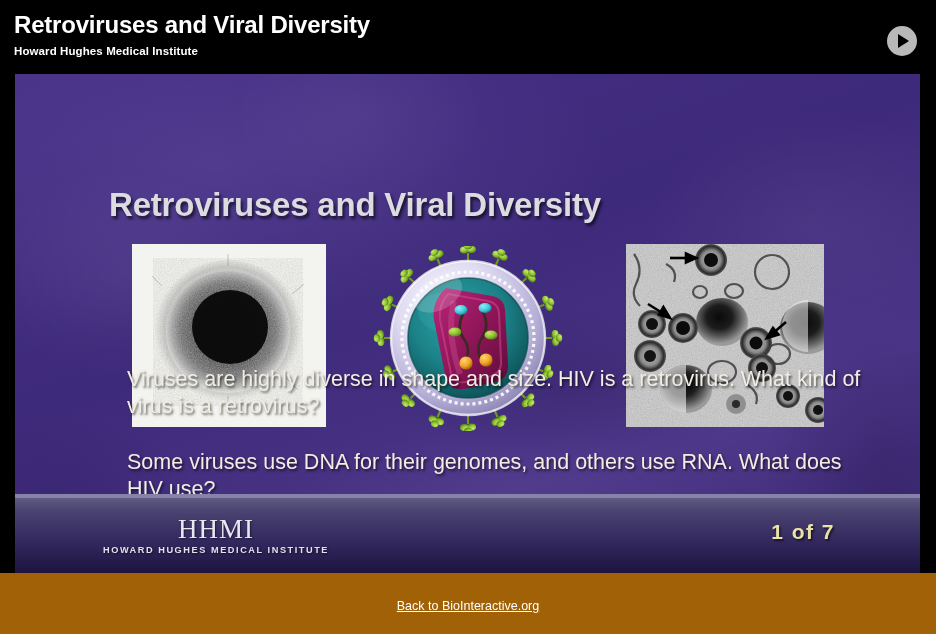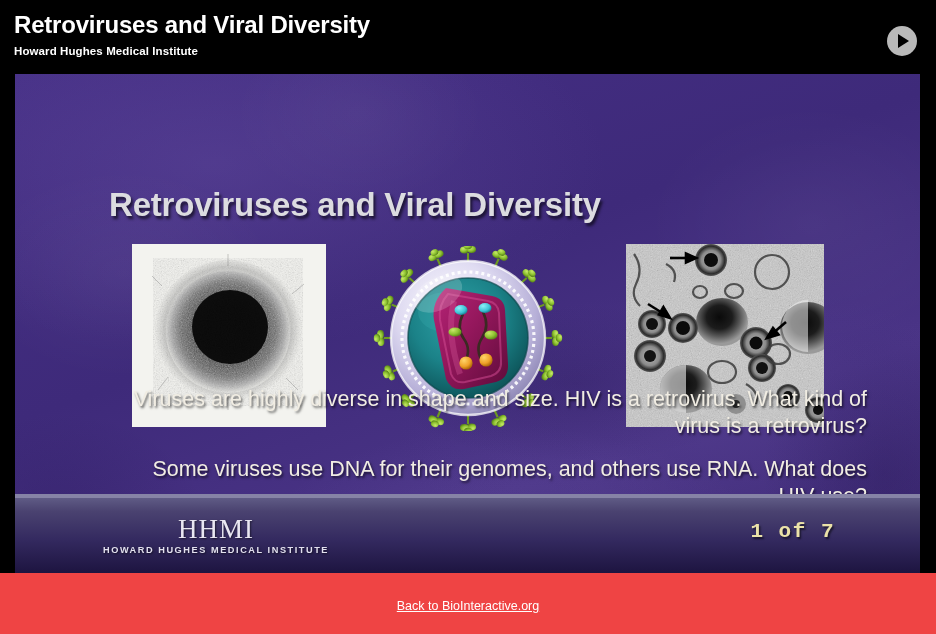--- a/index.html
+++ b/index.html
@@ -80,26 +80,25 @@
   #figure-hiv-illustration { left:353px; top:172px; width:200px; height:185px; }
 
   
   #figure-em-right {
     left:611px; top:170px; width:198px; height:183px;
     background:#c8c8c8; overflow:hidden;
   }
 
   
   #body-text {
-    position:absolute; left:112px; top:312px; width:740px;
+    position:absolute; left:112px; top:292px; width:740px;
     color:#f1ede3; font-size:21.5px; line-height:26.5px;
     text-shadow:1.5px 2px 2.5px rgba(0,0,0,0.60);
-    text-align:right;
-  }
-  #body-text p + p { margin-top:17px; }
+  }
+  #body-text p + p { margin-top:30px; }
 
   
   #slide-footer {
     position:absolute; left:0; bottom:0; width:905px; height:79px;
     border-top:4px solid #8683a6;
     background:linear-gradient(180deg, #5f5b85 0%, #4a4270 18%, #342a60 55%, #1d1440 100%);
     text-align:center;
   }
   #hhmi-logo { position:absolute; left:88px; top:17px; }
   #hhmi-logo-mark {
@@ -110,26 +109,25 @@
   #hhmi-logo-text {
     font-size:9.2px; color:#e2e0ee; letter-spacing:1.55px;
     font-weight:bold; margin-top:1px;
     text-shadow:1px 1px 2px rgba(0,0,0,0.5);
   }
   #page-counter {
     position:absolute; right:85px; top:22px;
     font-size:21px; font-weight:bold; color:#ebe2a8;
     letter-spacing:1.5px;
     text-shadow:1.5px 2px 2px rgba(0,0,0,0.55);
-    font-family:Liberation Mono, monospace;
   }
 
   
   #bottom-bar {
-    position:absolute; left:0; top:573px; width:936px; height:61px; background:#ef4444;
+    position:absolute; left:0; top:573px; width:936px; height:61px; background:#a16207;
   }
   #back-link {
     position:absolute; left:50%; top:26px; transform:translateX(-50%);
     font-size:12.5px; color:#ffffff; text-decoration:underline;
     white-space:nowrap; cursor:pointer;
   }
 </style>
 </head>
 <body>
 

